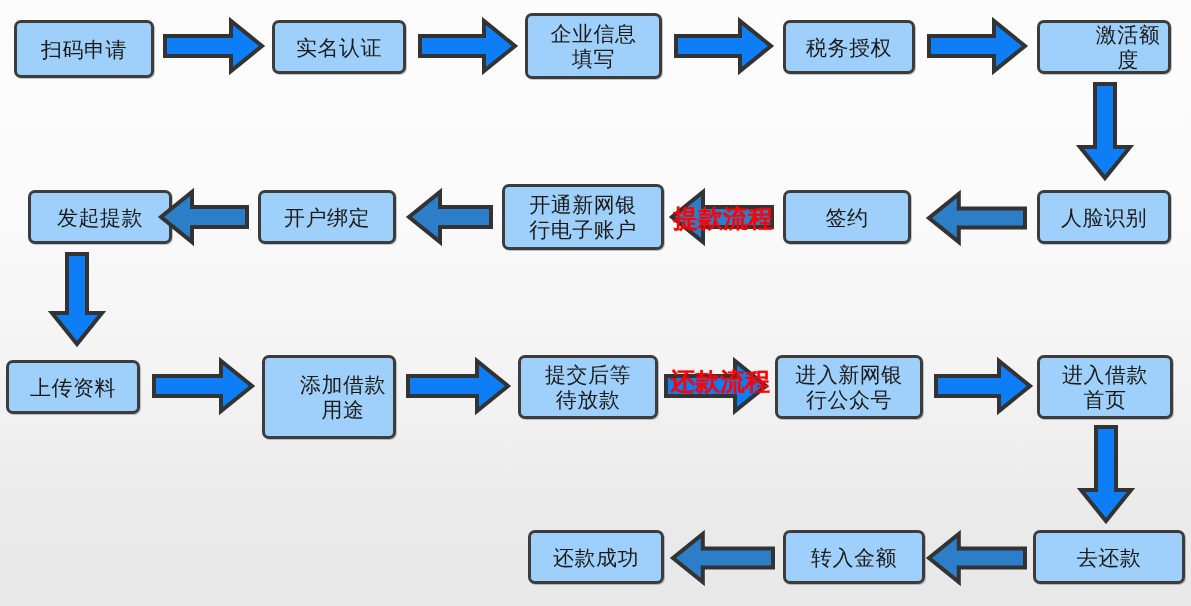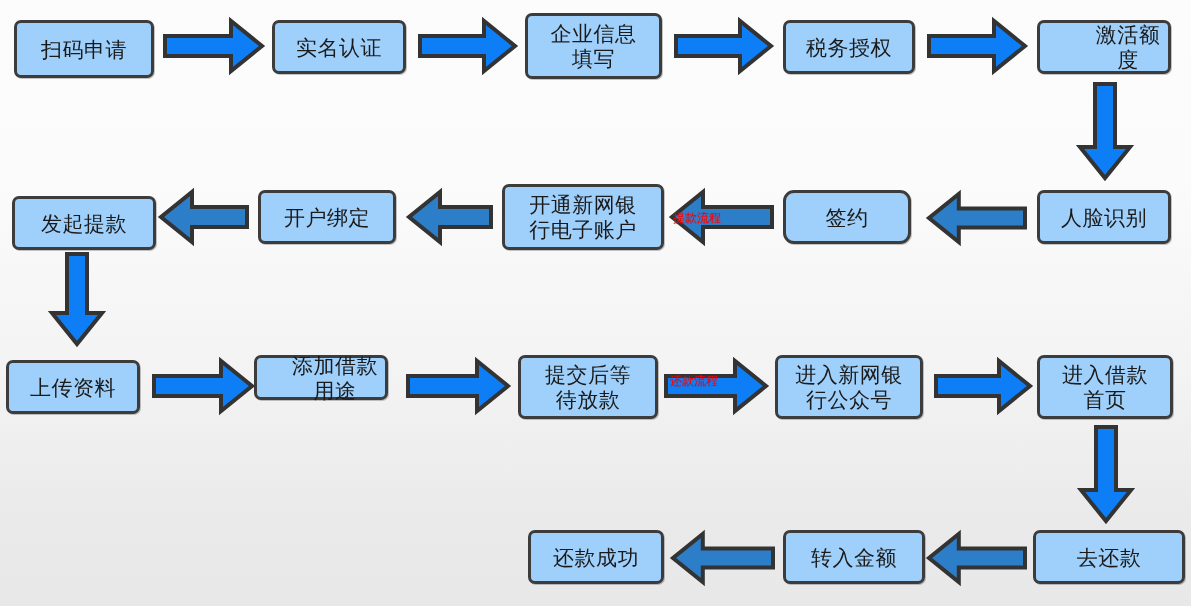--- a/index.html
+++ b/index.html
@@ -51,47 +51,47 @@
     stroke-width: 4;
     stroke-linejoin: miter;
   }
   .a-bright .arrow-body { fill: #0d7ef5; }
   .a-dark   .arrow-body { fill: #2d7ec9; }
 
   
   .flow-label {
     position: absolute;
     color: #ff0000;
-    font-size: 12px;
-    font-weight: normal;
+    font-size: 25px;
+    font-weight: bold;
     line-height: 20px;
     white-space: nowrap;
     letter-spacing: 0px;
     text-shadow: 0 0 1px rgba(255,0,0,0.45);
   }
 </style>
 </head>
 <body>
 
 <div id="canvas">
   <div id="nodes-layer">
       <div class="node" style="left: 14px; top: 20px; width: 140px; height: 58px;">扫码申请</div>
       <div class="node" style="left: 272px; top: 20px; width: 134px; height: 54px;">实名认证</div>
       <div class="node" style="left: 525px; top: 13px; width: 137px; height: 66px; text-align: center;">企业信息
 填写</div>
       <div class="node" style="left: 783px; top: 20px; width: 132px; height: 54px;">税务授权</div>
       <div class="node" style="left: 1037px; top: 20px; width: 134px; height: 54px; padding-left: 48px;">激活额度</div>
       <div class="node" style="left: 1037px; top: 190px; width: 134px; height: 54px;">人脸识别</div>
-      <div class="node" style="left: 783px; top: 190px; width: 128px; height: 54px; border-radius: 11px;">签约</div>
+      <div class="node" style="left: 783px; top: 190px; width: 128px; height: 54px;">签约</div>
       <div class="node" style="left: 502px; top: 184px; width: 162px; height: 66px;">开通新网银
 行电子账户</div>
       <div class="node" style="left: 258px; top: 190px; width: 138px; height: 54px;">开户绑定</div>
-      <div class="node" style="left: 12px; top: 190px; width: 144px; height: 54px; margin-top: 6px;">发起提款</div>
+      <div class="node" style="left: 28px; top: 190px; width: 144px; height: 54px;">发起提款</div>
       <div class="node" style="left: 6px; top: 360px; width: 134px; height: 54px;">上传资料</div>
-      <div class="node" style="left: 254px; top: 355px; width: 134px; height: 45px; padding-left: 28px;">添加借款
+      <div class="node" style="left: 262px; top: 355px; width: 134px; height: 84px; padding-left: 28px;">添加借款
 用途</div>
       <div class="node" style="left: 518px; top: 355px; width: 140px; height: 64px;">提交后等
 待放款</div>
       <div class="node" style="left: 775px; top: 355px; width: 148px; height: 64px;">进入新网银
 行公众号</div>
       <div class="node" style="left: 1037px; top: 355px; width: 136px; height: 64px;">进入借款
 首页</div>
       <div class="node" style="left: 1033px; top: 530px; width: 152px; height: 54px;">去还款</div>
       <div class="node" style="left: 783px; top: 530px; width: 142px; height: 54px;">转入金额</div>
       <div class="node" style="left: 528px; top: 530px; width: 136px; height: 54px;">还款成功</div>

